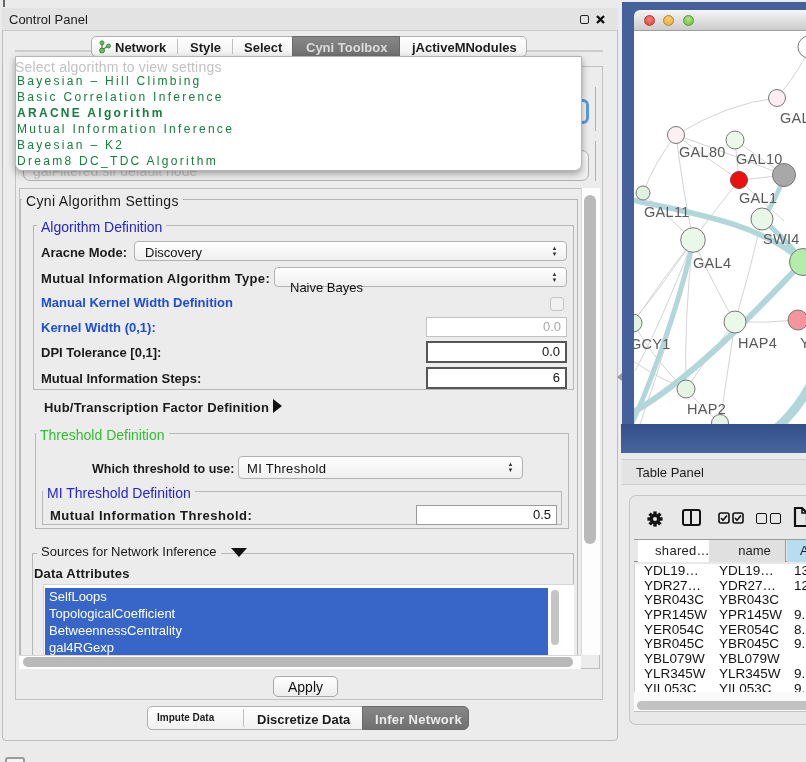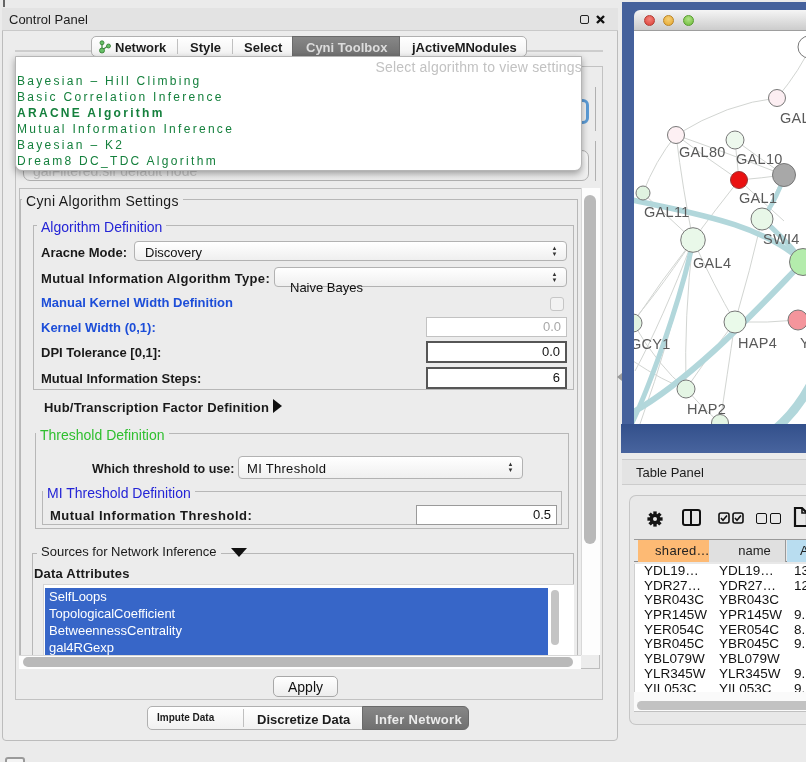--- a/index.html
+++ b/index.html
@@ -229,21 +229,21 @@
       <path d="M3,6 L5,8.2 L9,3.4" fill="none" stroke="#111" stroke-width="1.6"></path>
     </svg>
 <div class="a" style="left:756px;top:513px;width:11px;height:11px;border:1.6px solid #111;border-radius:2px;"></div>
 <div class="a" style="left:770px;top:513px;width:11px;height:11px;border:1.6px solid #111;border-radius:2px;"></div>
 <svg class="a" style="left:793px;top:506px;" width="16" height="22" viewBox="0 0 16 22">
       <path d="M2,2 L9,2 L14,7 L14,20 L2,20 Z" fill="none" stroke="#111" stroke-width="2.2"></path>
       <path d="M9,2 L9,7 L14,7" fill="none" stroke="#111" stroke-width="1.6"></path>
     </svg>
 
 <div class="a" style="left:634px;top:539px;width:172px;height:23px;border-top:1px solid #9a9a9a;border-bottom:1px solid #8a8a8a;">
- <div class="a" style="left:4px;top:0;width:74px;height:22px;background:#fdba74;border-right:1px solid #9a9a9a;font-size:13px;text-align:center;line-height:22px;color:#222;padding-left:16px;letter-spacing:0.3px;">shared…</div>
+ <div class="a" style="left:4px;top:0;width:74px;height:22px;background:#ffffff;border-right:1px solid #9a9a9a;font-size:13px;text-align:center;line-height:22px;color:#222;padding-left:16px;letter-spacing:0.3px;">shared…</div>
  <div class="a" style="left:75px;top:0;width:77px;height:22px;background:#e0e0e0;border-right:1px solid #9a9a9a;font-size:13px;text-align:center;line-height:22px;color:#222;padding-left:15px;">name</div>
  <div class="a" style="left:153px;top:0;width:19px;height:22px;background:#b9ddf0;font-size:13px;line-height:22px;color:#222;padding-left:13px;">A</div>
 </div>
 <div class="a" style="left:634px;top:564px;width:172px;height:128px;background:#fff;border-left:1px solid #cfcfcf;overflow:hidden;font-size:13.5px;color:#131313;">
  <div style="position:relative;height:14.7px;line-height:14.7px;">
         <span style="position:absolute;left:9px;">YDL19…</span>
         <span style="position:absolute;left:84px;">YDL19…</span>
         <span style="position:absolute;left:159px;">13</span>
       </div>
  <div style="position:relative;height:14.7px;line-height:14.7px;">
@@ -282,16 +282,16 @@
  <div style="position:relative;height:14.7px;line-height:14.7px;">
         <span style="position:absolute;left:9px;">YIL053C</span>
         <span style="position:absolute;left:84px;">YIL053C</span>
         <span style="position:absolute;left:159px;">9.</span>
       </div>
 </div>
 <div class="a" style="left:634px;top:692px;width:172px;height:20px;background:#fafafa;border-bottom:1px solid #c0c0c0;"></div>
 <div class="a" style="left:637px;top:701px;width:169px;height:9px;background:#c2c2c2;border-radius:5px 0 0 5px;"></div>
 
 <div class="a" style="left:15px;top:56px;width:567px;height:115px;background:#fff;border:1px solid #b5b5b5;border-radius:0 0 7px 7px;box-shadow:0 3px 7px rgba(0,0,0,0.35);z-index:50;"></div>
-<div class="a" style="left:15px;top:59px;width:567px;text-align:right;font-size:14px;letter-spacing:0.2px;color:#c2c2c2;z-index:51;">Select algorithm to view settings</div>
+<div class="a" style="left:15px;top:59px;width:567px;text-align:left;font-size:14px;letter-spacing:0.2px;color:#c2c2c2;z-index:51;">Select algorithm to view settings</div>
 <div class="a" style="left:17px;top:73px;font-size:12px;letter-spacing:2.3px;color:#15803d;line-height:16px;z-index:51;">Bayesian – Hill Climbing<br>Basic Correlation Inference<br><b>ARACNE Algorithm</b><br>Mutual Information Inference<br>Bayesian – K2<br>Dream8 DC_TDC Algorithm</div>
 
 </div>
 
 </body></html>

